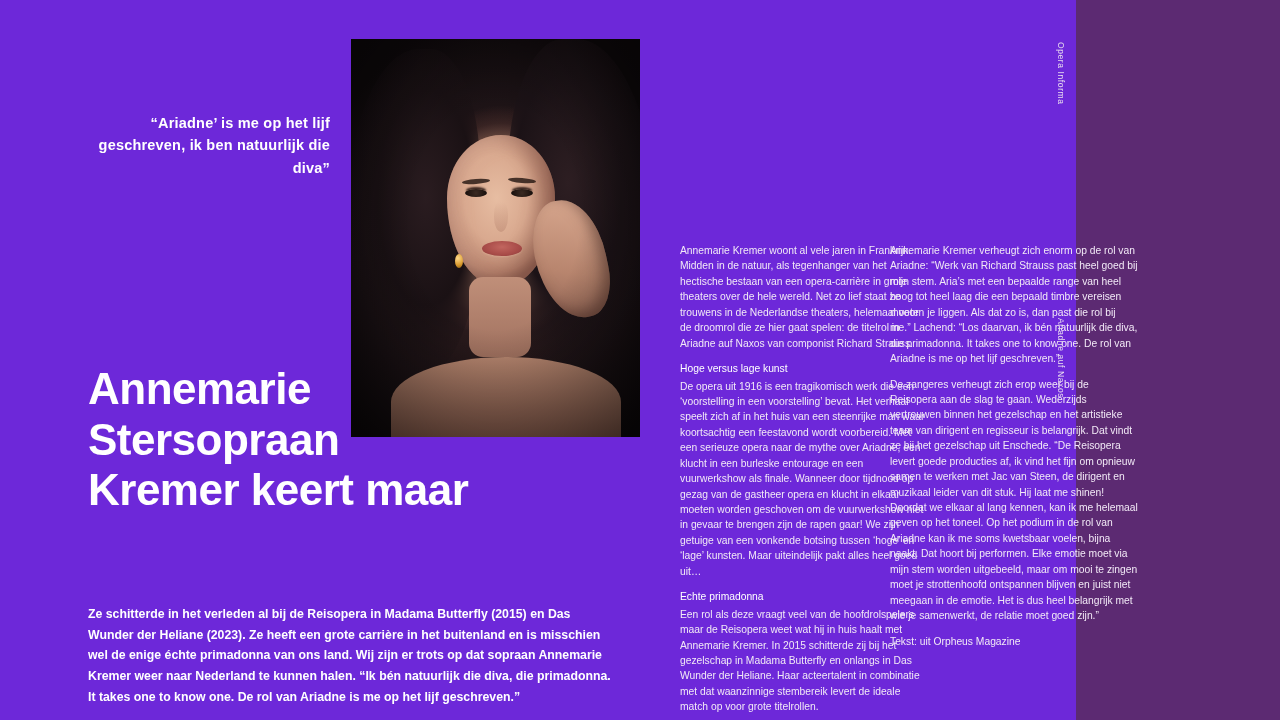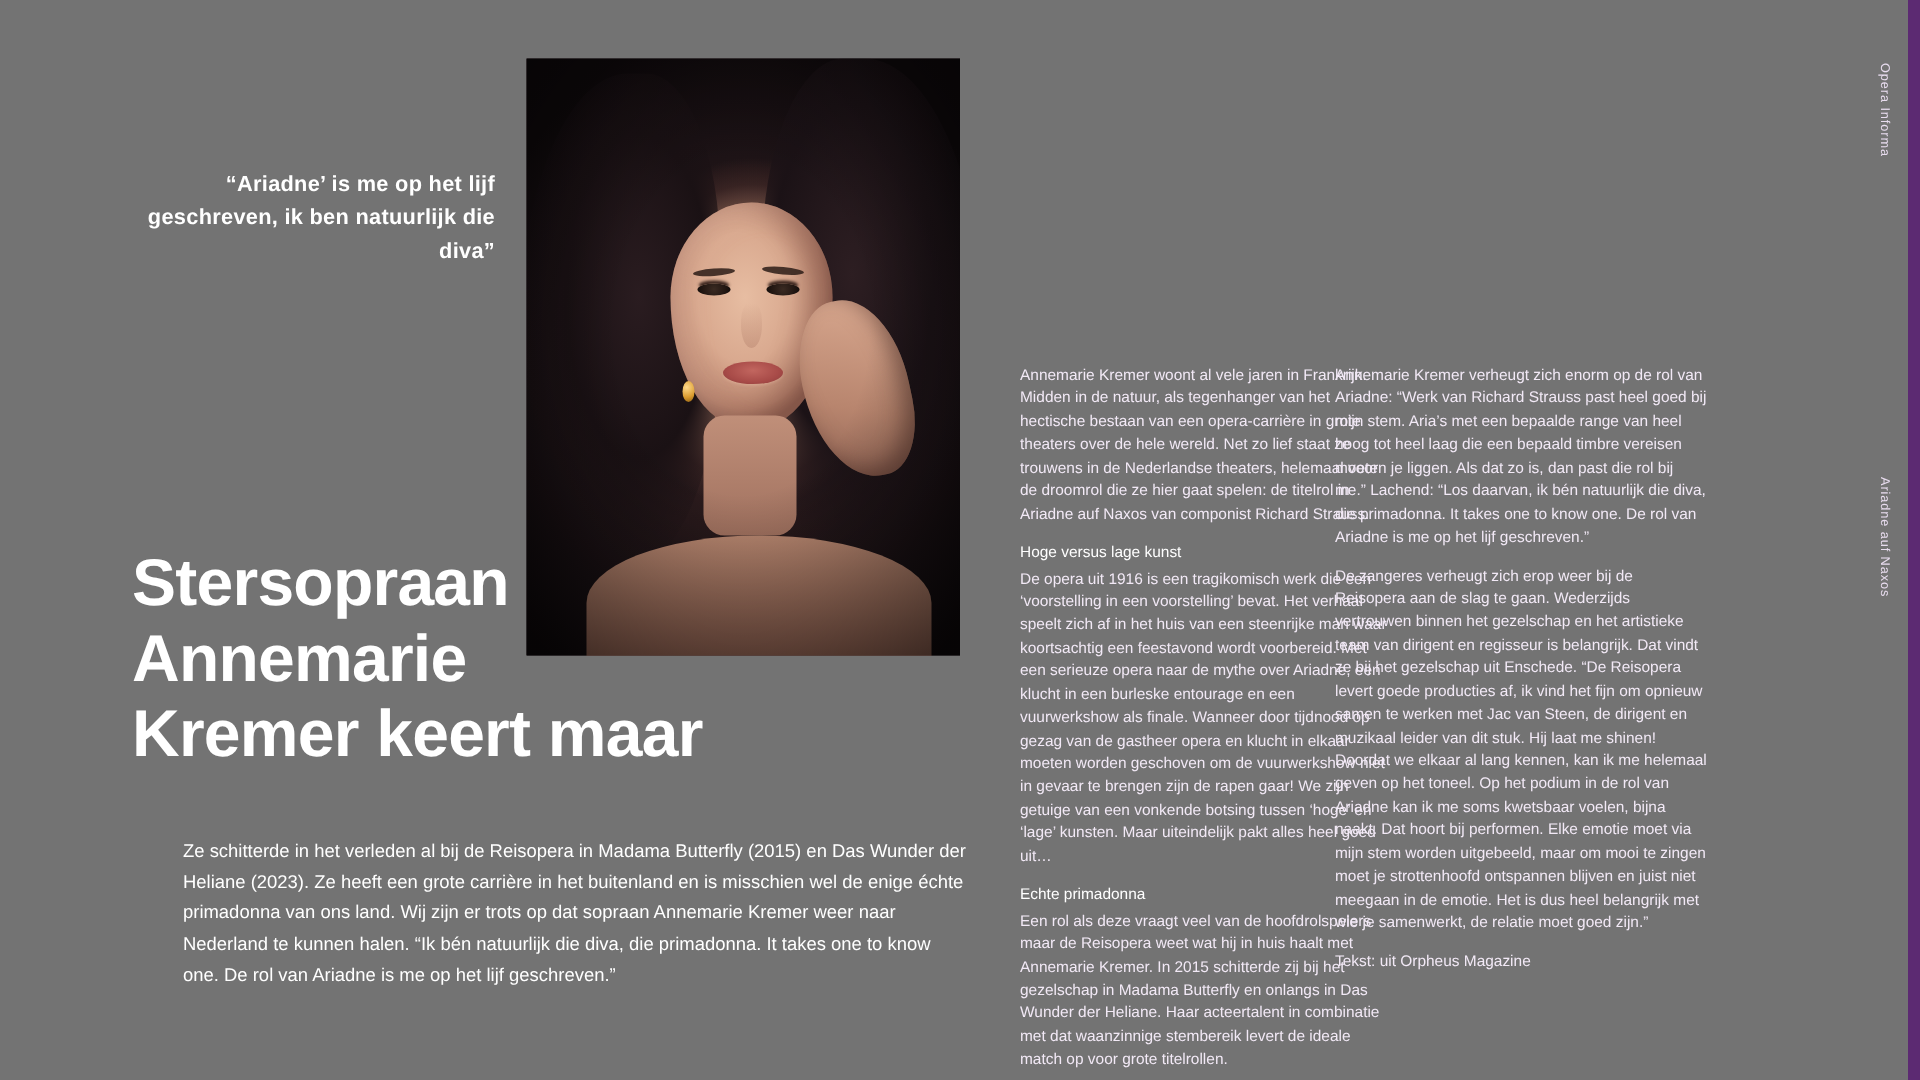--- a/index.html
+++ b/index.html
@@ -9,23 +9,23 @@
   body {
     width: 1280px;
     height: 720px;
     overflow: hidden;
     background: #5c2a72;
     font-family: "Liberation Sans", sans-serif;
     color: #ffffff;
   }
   .page {
     position: relative;
-    width: 1272px;
+    width: 1076px;
     height: 720px;
-    background: #737373;
+    background: #6d28d9;
   }
 
   
   .pullquote {
     position: absolute;
     left: 90px;
     top: 112px;
     width: 240px;
     text-align: right;
     font-size: 14.5px;
@@ -157,27 +157,26 @@
     font-weight: 700;
     letter-spacing: -0.5px;
     color: #ffffff;
   }
   .headline .hl-line { display: block; white-space: nowrap; }
 
   
   .intro {
     position: absolute;
     left: 88px;
-    top: 557px;
+    top: 604px;
     width: 525px;
     font-size: 12.3px;
     line-height: 1.68;
-    font-weight: 400;
-    color: #ffffff;
-    margin-left: 34px;
+    font-weight: 700;
+    color: #ffffff;
   }
 
   
   .col {
     position: absolute;
     top: 243px;
     width: 248px;
     font-size: 10.3px;
     line-height: 1.50;
     color: #f2e9f6;
@@ -231,22 +230,22 @@
     <div class="nose"></div>
     <div class="lips"></div>
     <div class="earring"></div>
     <div class="neck"></div>
     <div class="hand"></div>
     <div class="shoulder"></div>
     <div class="vignette"></div>
   </div>
 
   <h1 class="headline">
+    <span class="hl-line">Annemarie</span>
     <span class="hl-line">Stersopraan</span>
-    <span class="hl-line">Annemarie</span>
     <span class="hl-line">Kremer keert maar</span>
   </h1>
 
   <div class="intro">Ze schitterde in het verleden al bij de Reisopera in Madama Butterfly (2015) en Das Wunder der Heliane (2023).  Ze heeft een grote carrière in het buitenland en is misschien wel de enige échte primadonna van ons land.  Wij zijn er trots op dat sopraan Annemarie Kremer weer naar Nederland te kunnen halen. “Ik bén natuurlijk die diva, die primadonna. It takes one to know one. De rol van Ariadne is me op het lijf geschreven.”</div>
 
   <div class="col col-1">
     <p>Annemarie Kremer woont al vele jaren in Frankrijk. Midden in de natuur, als tegenhanger van het hectische bestaan van een opera-carrière in grote theaters over de hele wereld. Net zo lief staat ze trouwens in de Nederlandse theaters, helemaal voor de droomrol die ze hier gaat spelen: de titelrol in Ariadne auf Naxos van componist Richard Strauss.</p>
     <h3>Hoge versus lage kunst</h3>
     <p>De opera uit 1916 is een tragikomisch werk die een ‘voorstelling in een voorstelling’ bevat. Het verhaal speelt zich af in het huis van een steenrijke man waar koortsachtig een feestavond wordt voorbereid. Met een serieuze opera naar de mythe over Ariadne, een klucht in een burleske entourage en een vuurwerkshow als finale. Wanneer door tijdnood op gezag van de gastheer opera en klucht in elkaar moeten worden geschoven om de vuurwerkshow niet in gevaar te brengen zijn de rapen gaar! We zijn getuige van een vonkende botsing tussen ‘hoge’ en ‘lage’ kunsten. Maar uiteindelijk pakt alles heel goed uit…</p>
     <h3>Echte  primadonna</h3>

